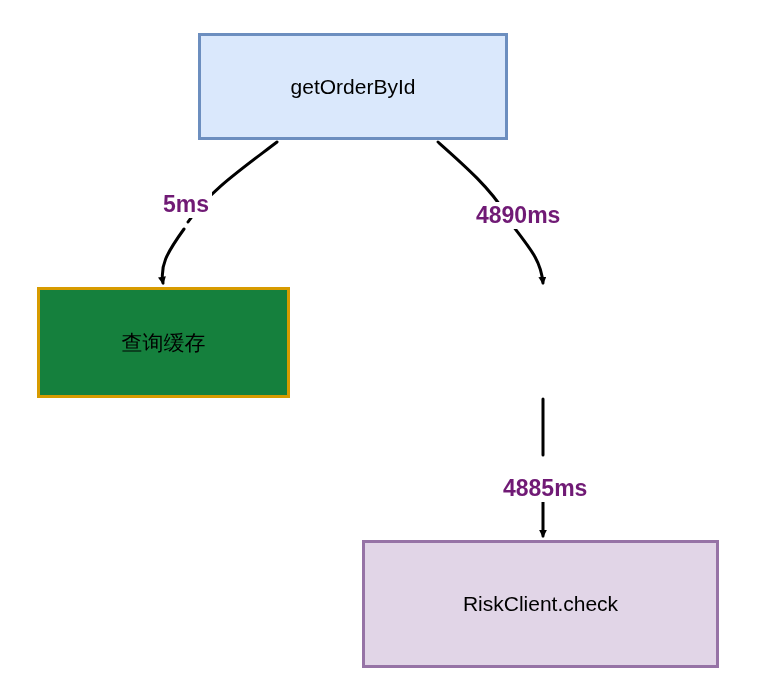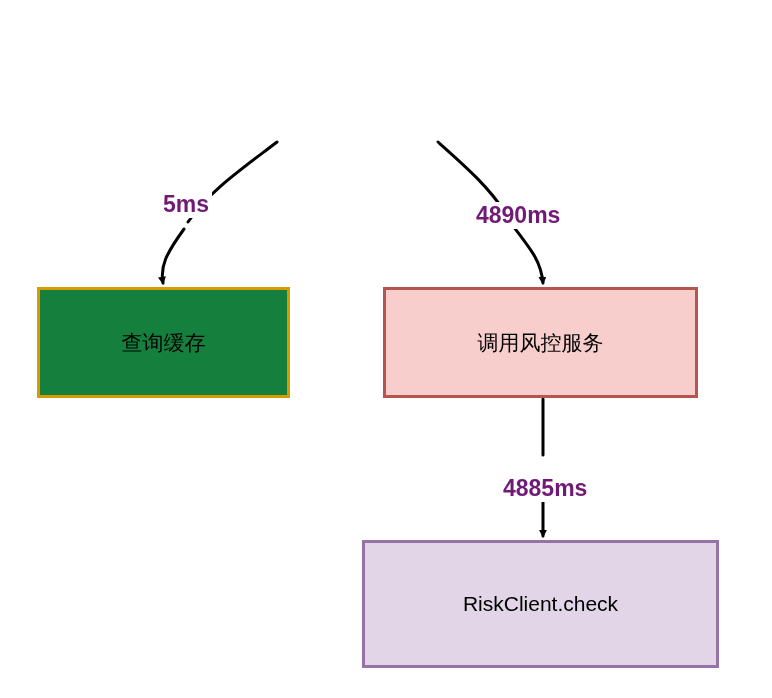--- a/index.html
+++ b/index.html
@@ -101,28 +101,28 @@
     <path d="M 277 142 C 243 168 208 192 188 222" fill="none" stroke="#000000" stroke-width="3" stroke-linecap="round"></path>
     <path d="M 184 229 C 166 254 160 266 163 283" fill="none" stroke="#000000" stroke-width="3" stroke-linecap="round" marker-end="url(#arrowhead)"></path>
 
     <path d="M 438 142 C 465 166 490 188 506 214" fill="none" stroke="#000000" stroke-width="3" stroke-linecap="round"></path>
     <path d="M 513 226 C 533 252 541 262 543 283" fill="none" stroke="#000000" stroke-width="3" stroke-linecap="round" marker-end="url(#arrowhead)"></path>
 
     <path d="M 543 399 L 543 455" fill="none" stroke="#000000" stroke-width="3" stroke-linecap="round"></path>
     <path d="M 543 484 L 543 536" fill="none" stroke="#000000" stroke-width="3" stroke-linecap="round" marker-end="url(#arrowhead)"></path>
   </svg>
 
+  <div class="node" id="node-getorderbyid">
+    <span class="node-label">getOrderById</span>
+  </div>
 
   <div class="node" id="node-query-cache">
     <span class="node-label">查询缓存</span>
   </div>
 
-  <div class="node" id="node-risk-service">
-    <span class="node-label">调用风控服务</span>
-  </div>
 
   <div class="node" id="node-riskclient-check">
     <span class="node-label">RiskClient.check</span>
   </div>
 
   <div class="edge-label" id="edge-label-cache">5ms</div>
 
   <div class="edge-label" id="edge-label-risk">4890ms</div>
 
   <div class="edge-label" id="edge-label-check">4885ms</div>

